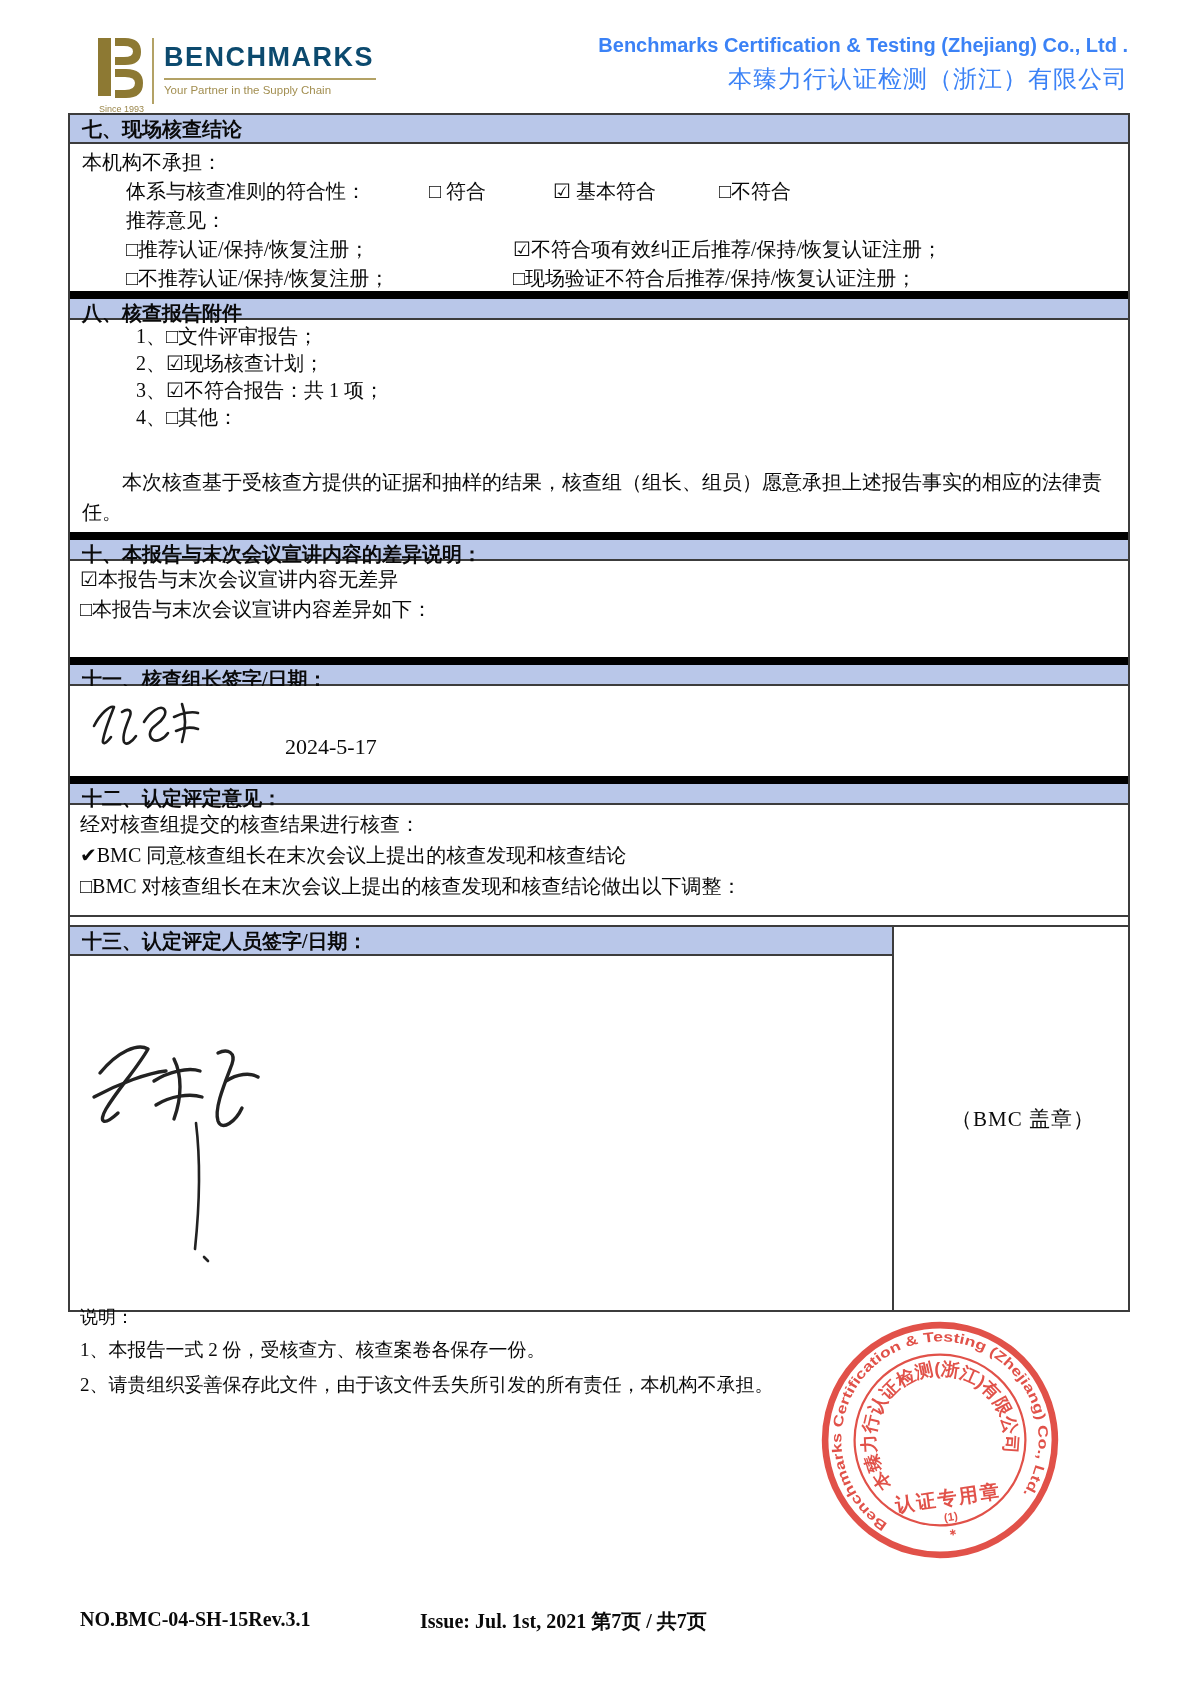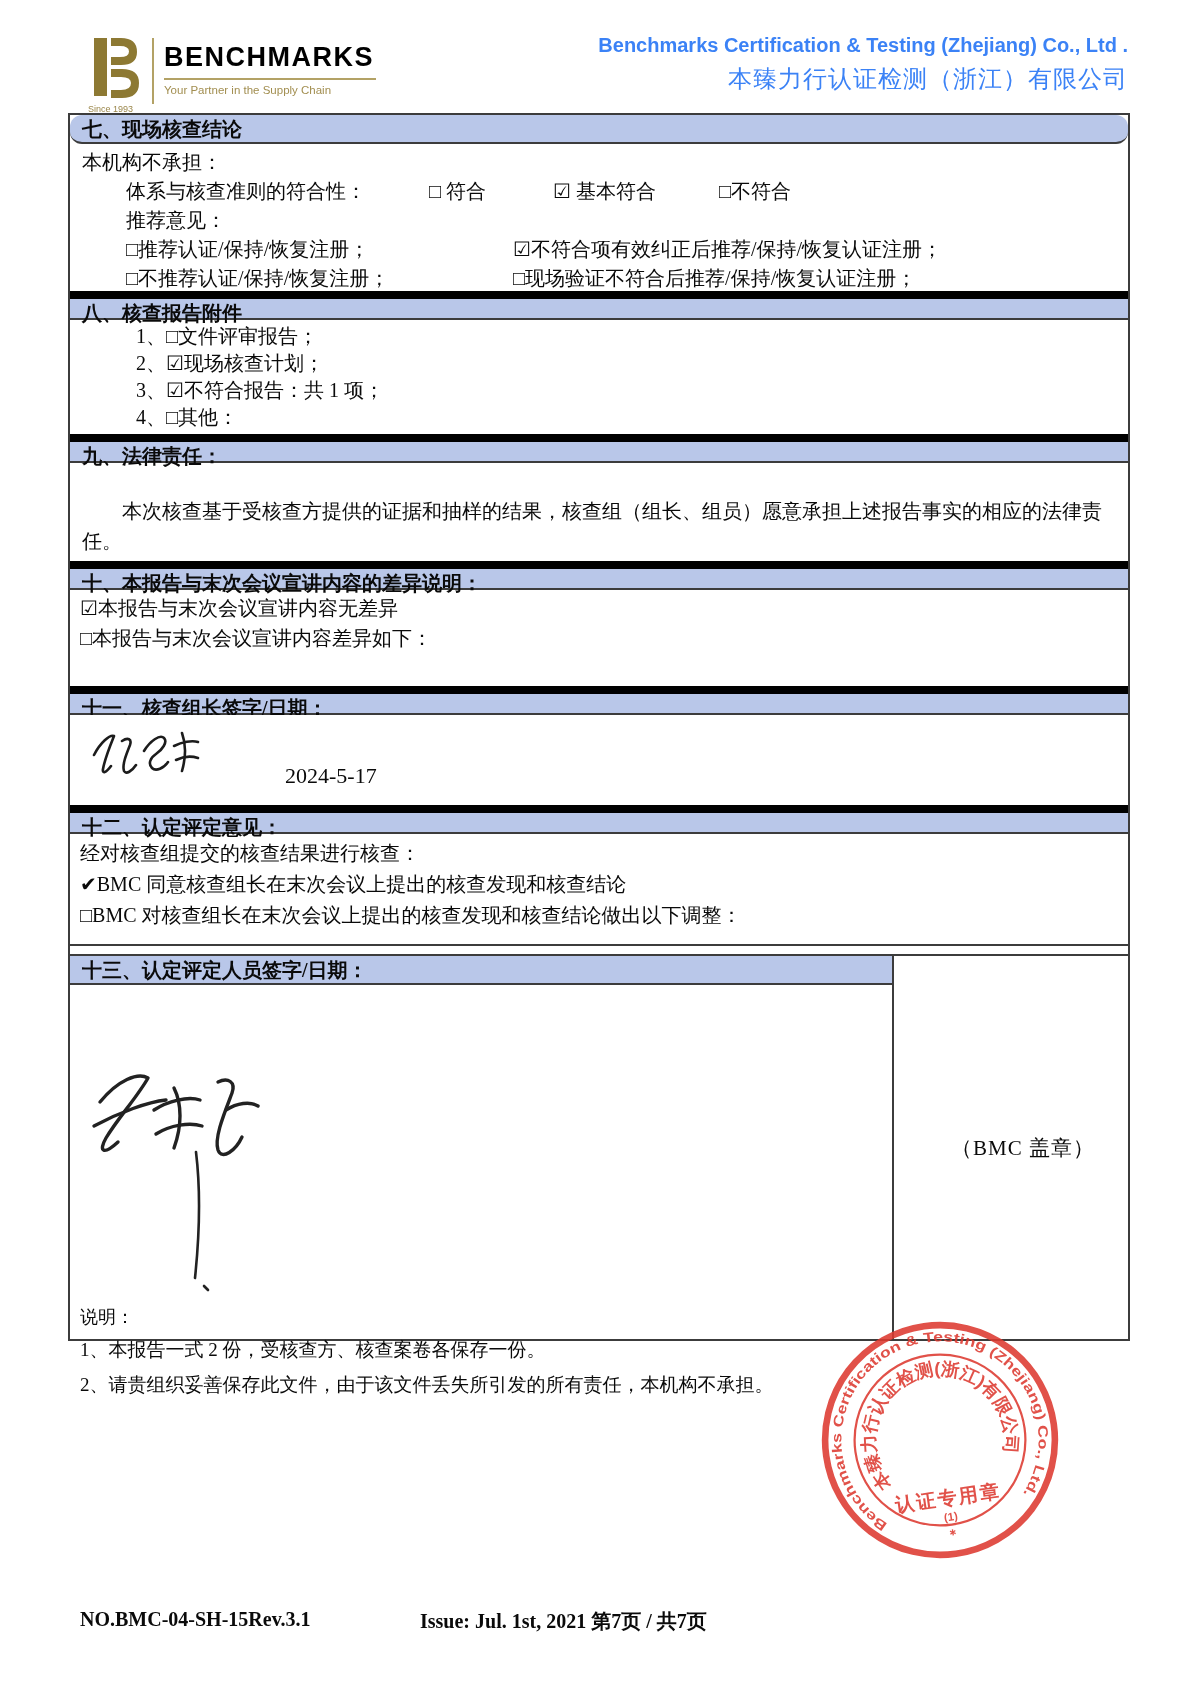--- a/index.html
+++ b/index.html
@@ -7,40 +7,40 @@
   body {
     width:1200px; height:1697px; position:relative;
     font-family:"Liberation Serif","DejaVu Serif",serif;
     color:#0a0a0a;
   }
   .page { position:relative; width:1200px; height:1697px; overflow:hidden; }
 
   
   .hdr { position:absolute; top:30px; left:0; width:1200px; height:80px; }
   .logo-wrap { position:absolute; left:88px; top:6px; display:flex; }
-  .logo-mark { width:56px; text-align:left; }
+  .logo-mark { width:56px; text-align:right; }
   .logo-since { font-family:"Liberation Sans",sans-serif; font-size:9px; color:#9a864a; margin-top:2px; }
   .logo-vline { width:2px; background:#b3a265; margin:2px 10px 0 8px; height:66px; }
   .logo-right { padding-top:6px; }
   .logo-brand { font-family:"Liberation Sans",sans-serif; font-weight:bold; font-size:27px;
-    letter-spacing:1.5px; color:#000000; }
+    letter-spacing:1.5px; color:#0c4a6e; }
   .logo-hline { height:1.5px; background:#b3a265; margin:5px 0 4px 0; width:212px; }
   .logo-tagline { font-family:"Liberation Sans",sans-serif; font-size:11.5px; color:#a28e50; }
   .co-block { position:absolute; right:72px; top:4px; text-align:right; color:#3b82f6; }
   .co-en { font-family:"Liberation Sans",sans-serif; font-weight:bold; font-size:20px; }
   .co-cn { font-size:24px; margin-top:6px; letter-spacing:1px; }
 
   
   .tbl { position:absolute; left:68px; top:113px; width:1062px; border:2px solid #3c3c3c; background:#fff; }
   .sec-header {
     background:#b9c7e9; font-weight:bold; font-size:20px; line-height:24px;
     padding:2px 10px 2px 12px; height:29px;
     border-top:8px solid #000000; border-bottom:2px solid #3c3c3c;
   }
-  .tbl > .sec-header:first-child { border-top:none;border-radius:12px; }
+  .tbl > .sec-header:first-child { border-top:none; }
   .sec-body { font-size:20px; background:#fff; }
 
   .c7 { height:147px; padding:4px 10px 0 12px; }
   .c7 .ln { line-height:29px; }
   .ind { padding-left:44px; }
   .opt { display:inline-block; }
   .opt-m1 { margin-left:58px; } .opt-m2 { margin-left:62px; } .opt-m3 { margin-left:58px; }
   .rec-row .col1 { display:inline-block; width:382px; }
 
   .c8 { height:114px; padding:3px 10px 0 66px; }
@@ -133,21 +133,20 @@
     </div>
 
     <div class="sec-header">八、核查报告附件</div>
     <div class="sec-body c8">
       <div class="ln">1、□文件评审报告；</div>
       <div class="ln">2、☑现场核查计划；</div>
       <div class="ln">3、☑不符合报告：共 1 项；</div>
       <div class="ln">4、□其他：</div>
     </div>
 
-    <div class="sec-header">九、法律责任：</div>
     <div class="sec-body c9">
       <div class="para">本次核查基于受核查方提供的证据和抽样的结果，核查组（组长、组员）愿意承担上述报告事实的相应的法律责任。</div>
     </div>
 
     <div class="sec-header">十、本报告与末次会议宣讲内容的差异说明：</div>
     <div class="sec-body c10">
       <div class="ln">☑本报告与末次会议宣讲内容无差异</div>
       <div class="ln">□本报告与末次会议宣讲内容差异如下：</div>
     </div>
 

